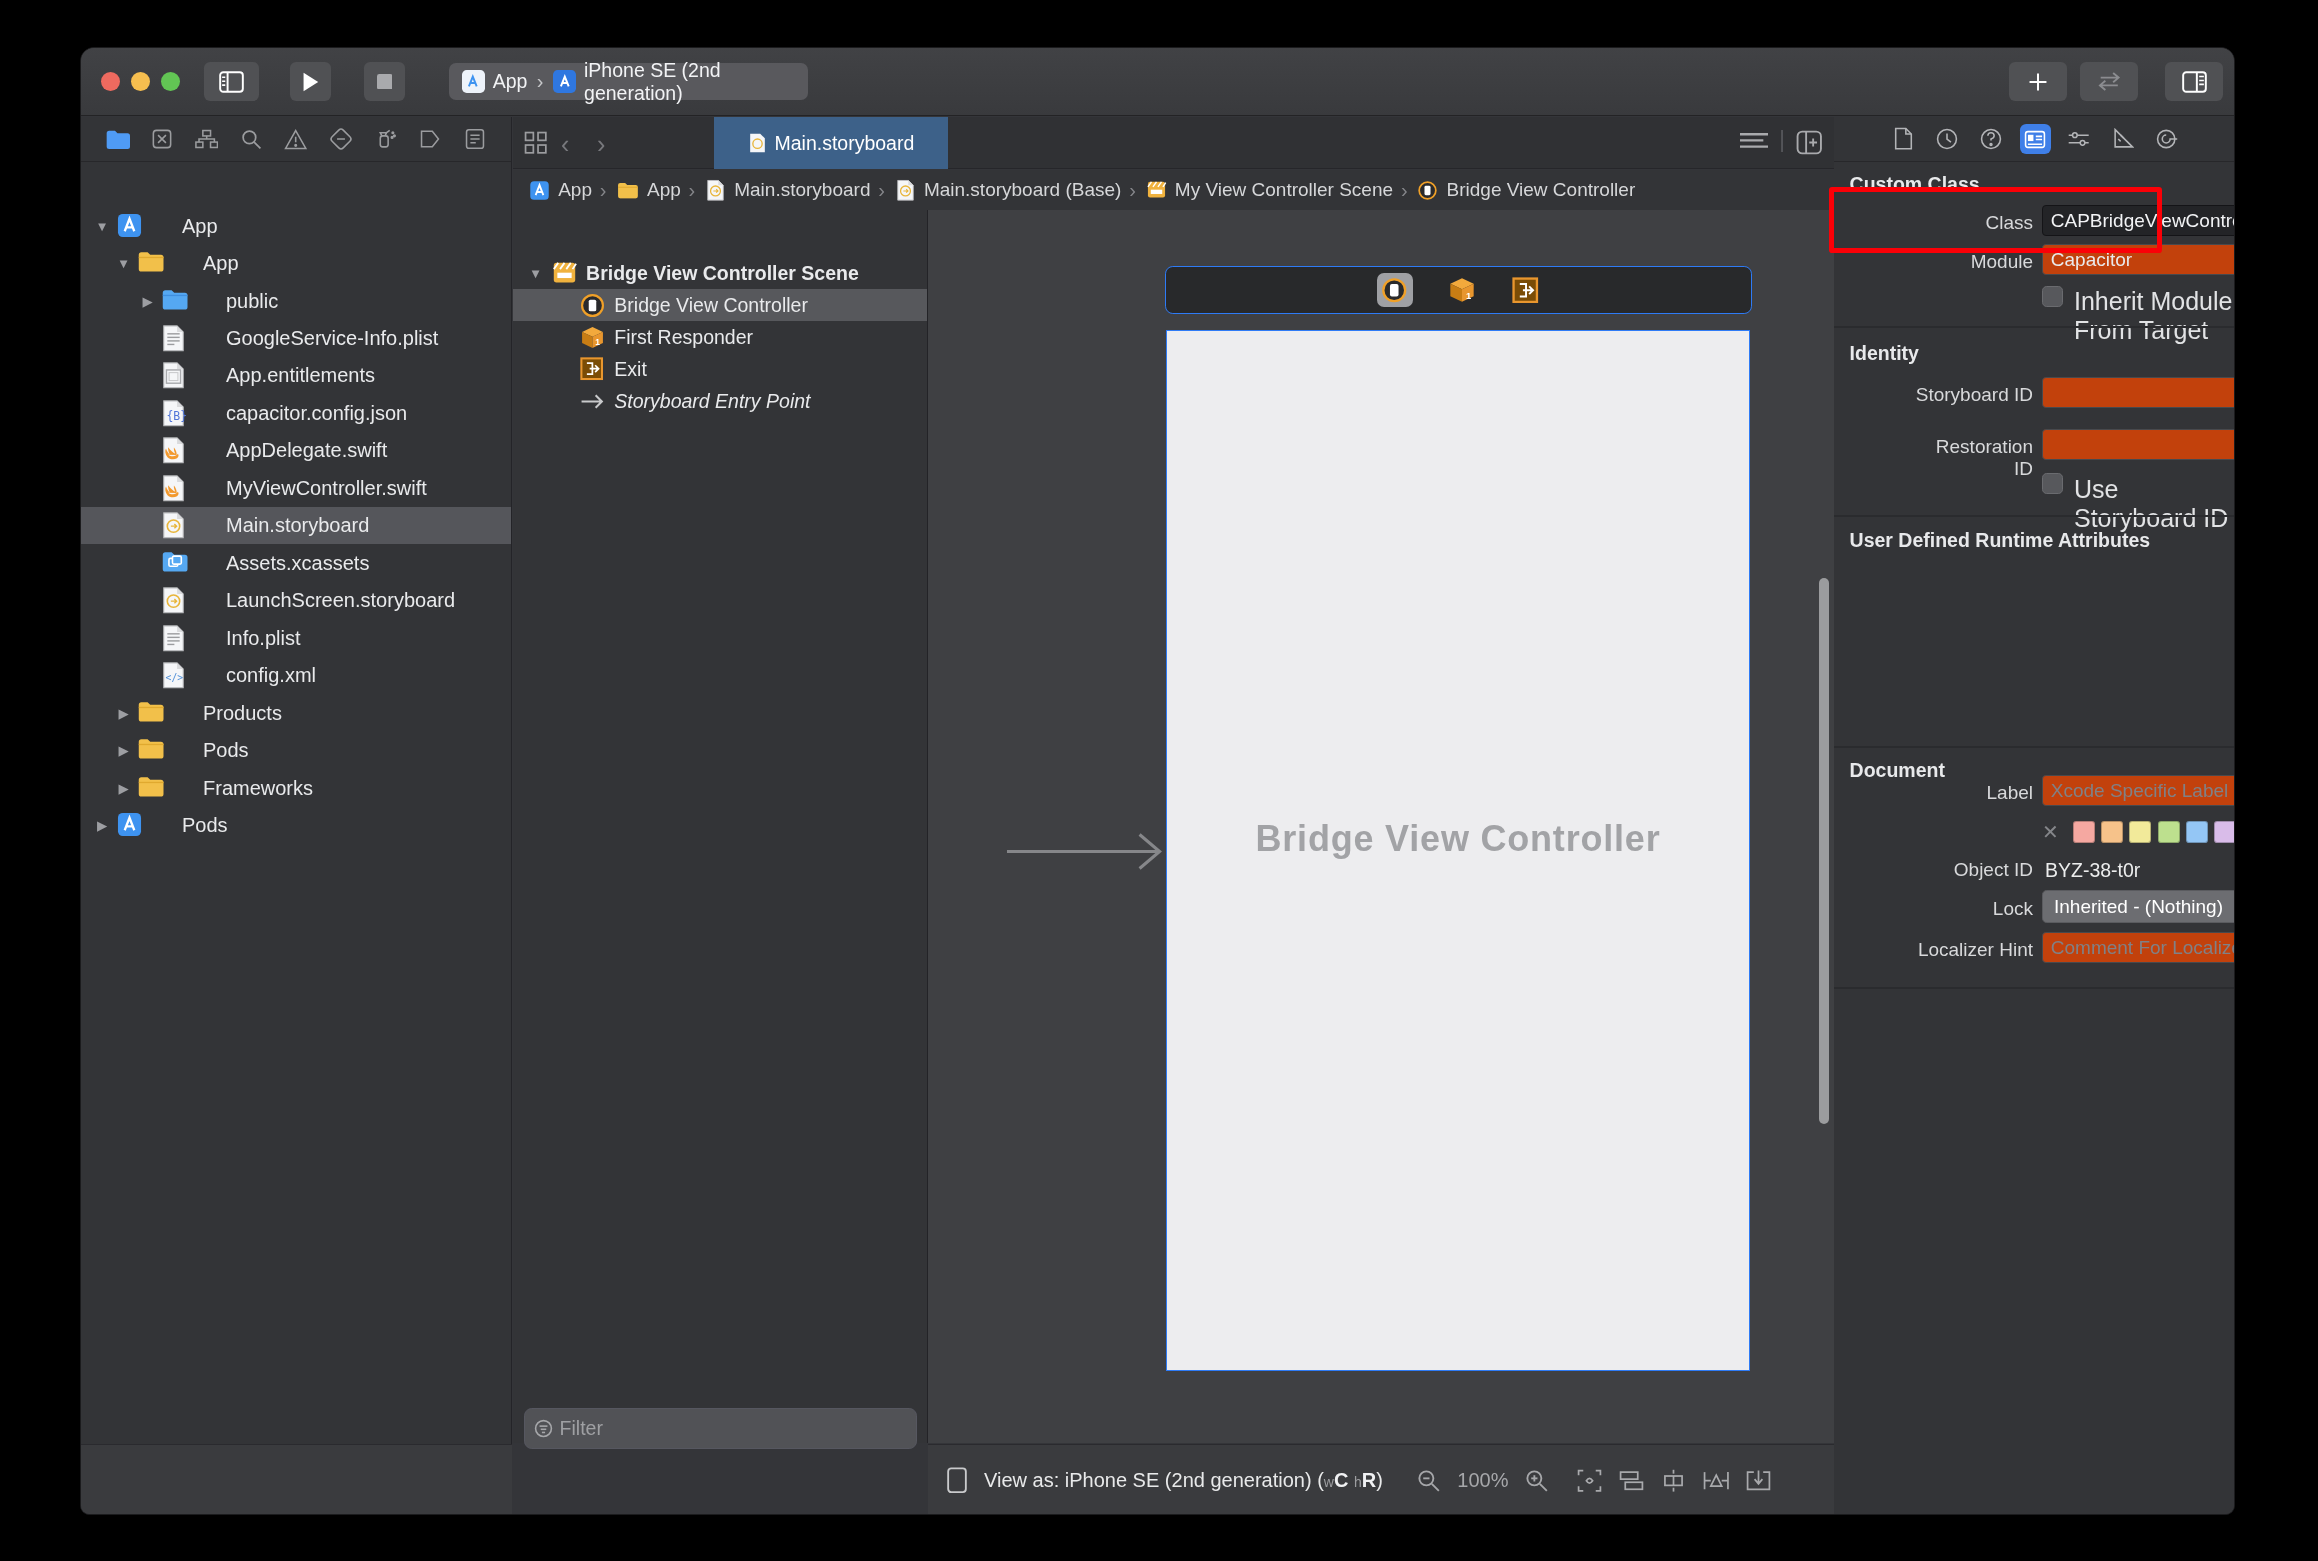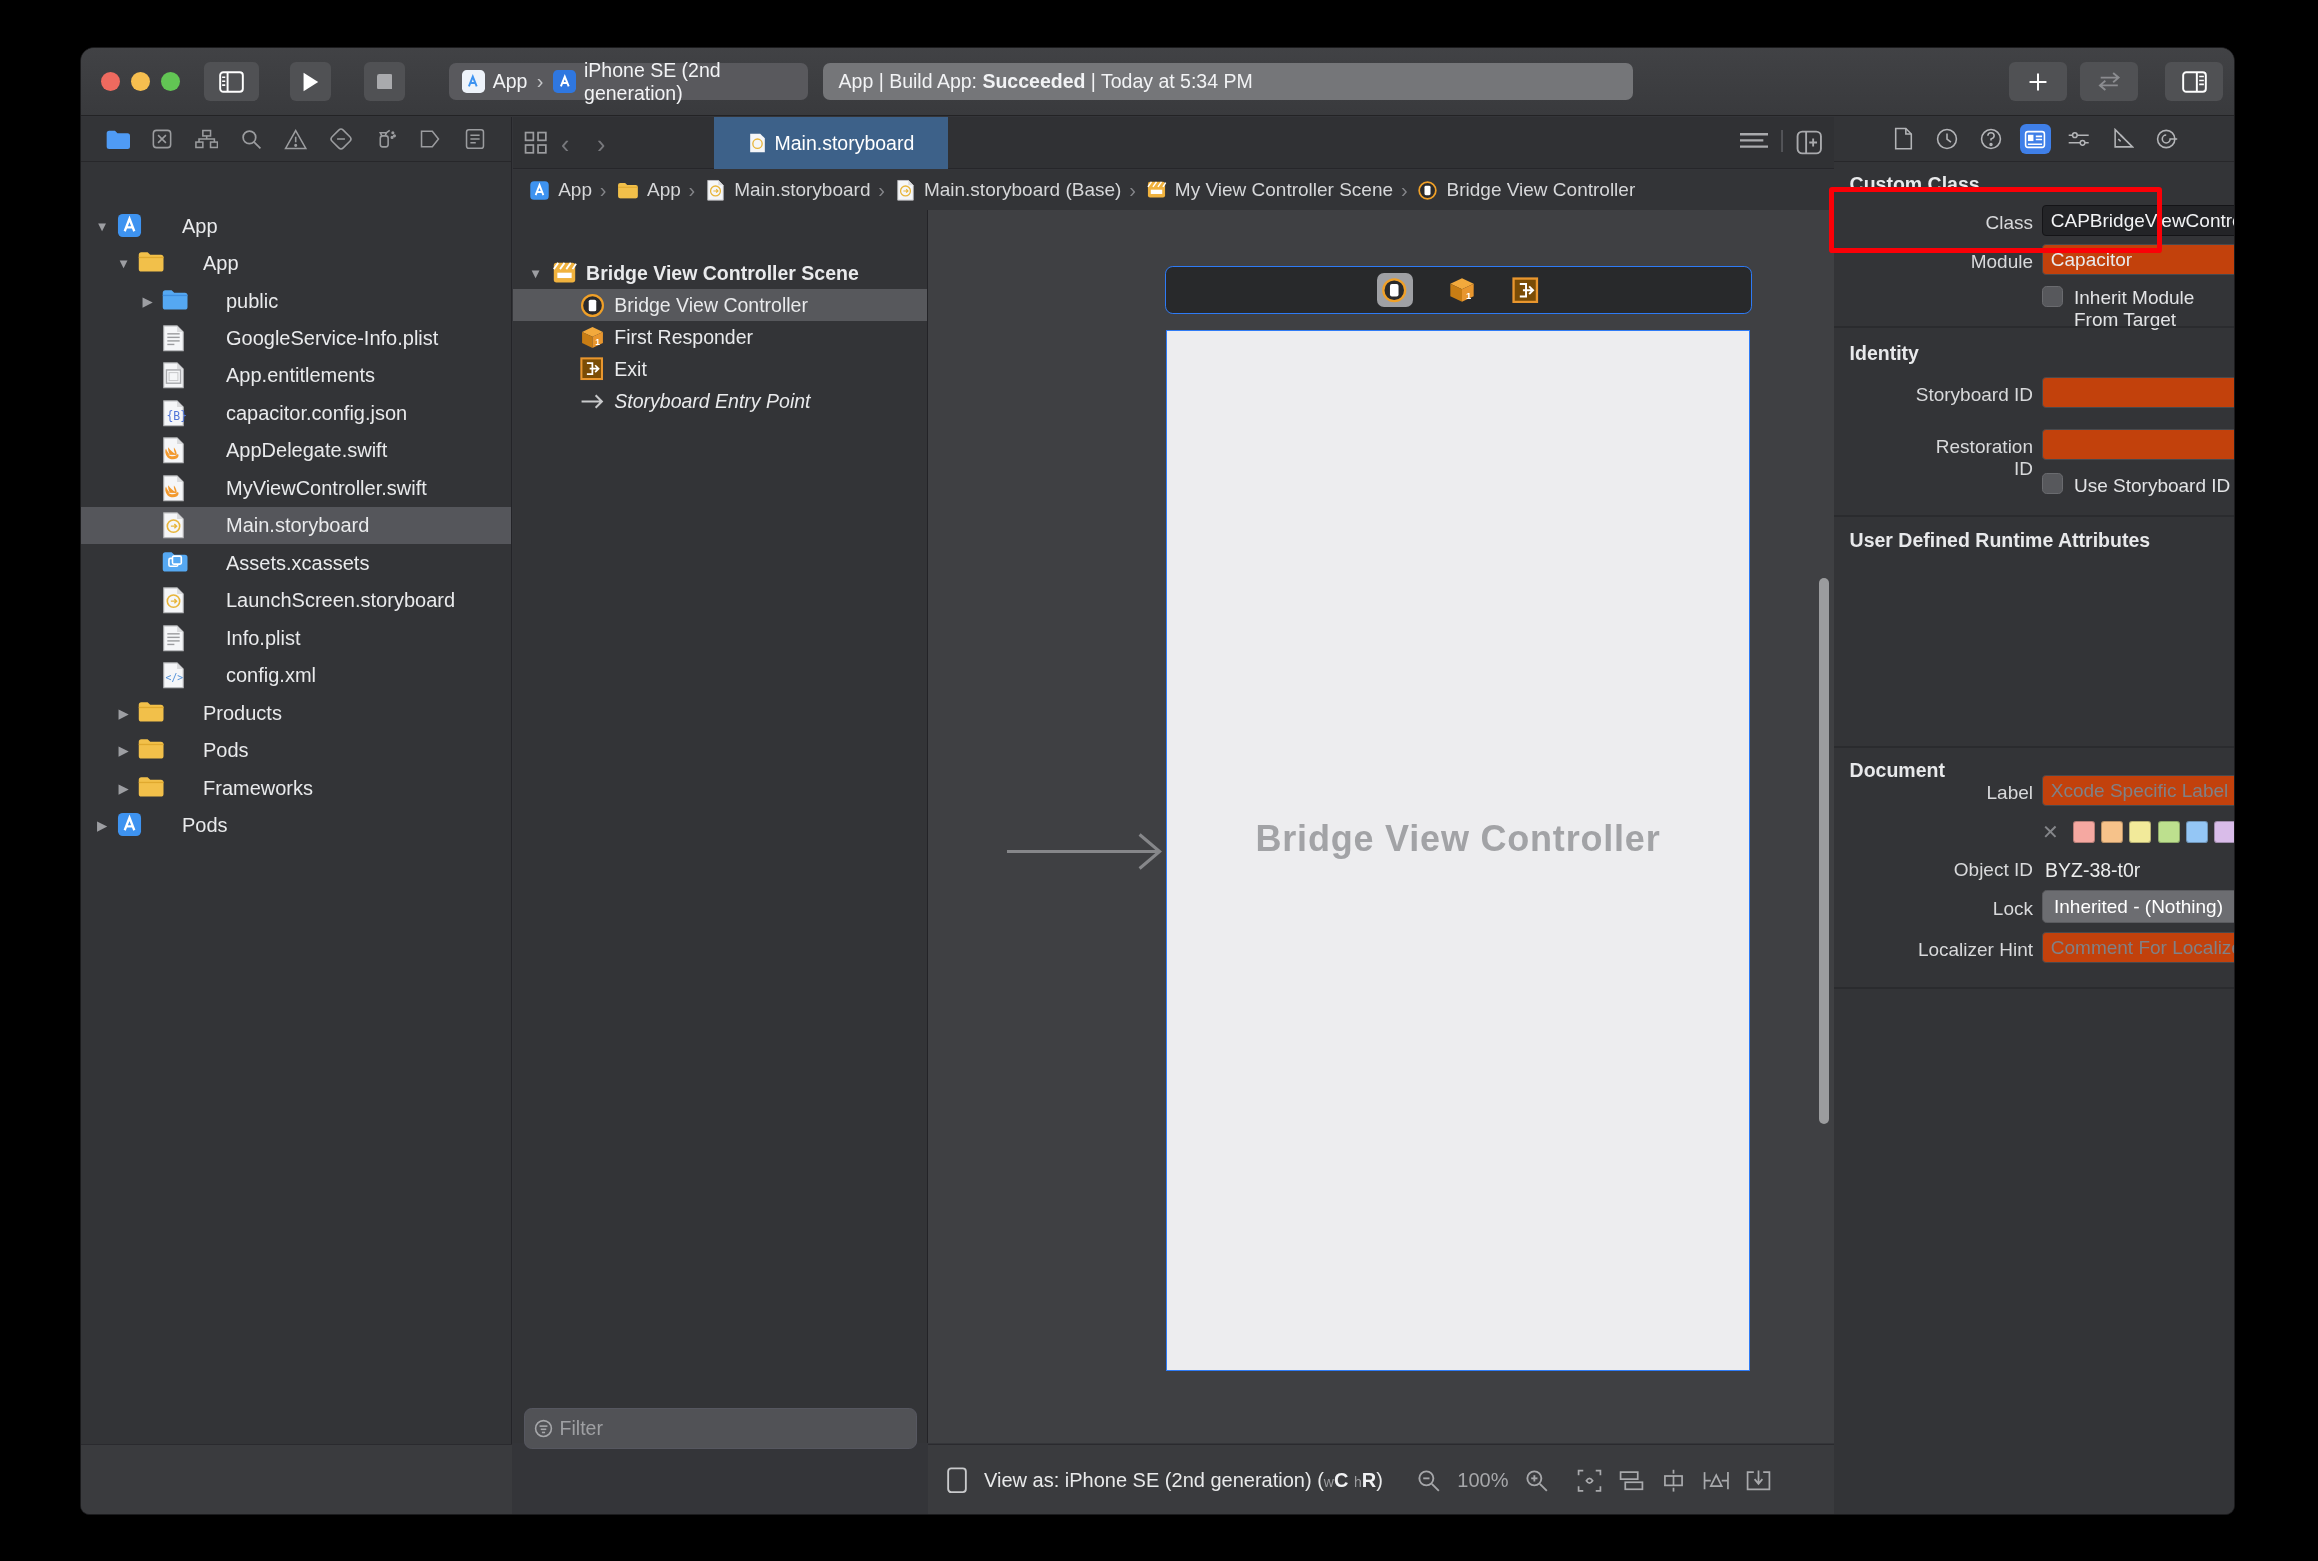--- a/index.html
+++ b/index.html
@@ -79,21 +79,21 @@
     display:flex; align-items:center; justify-content:space-around; padding:0 47px; }
   .insptab { width:31px; height:30px; display:flex; align-items:center; justify-content:center; color:#b3b4b7; }
   .insptab.sel { background:#3f7fe8; border-radius:6.2px; color:#fff; }
   .sechdr { position:absolute; left:15.6px; color:#e8e9eb; font-size:19.5px; font-weight:bold; }
   .flabel-r { position:absolute; color:#d8d9db; font-size:19px; text-align:right; width:109px; }
   .ifield { position:absolute; background:#c2410c; border:0.8px solid #48494d; border-radius:3.9px; height:31px; }
   .ifield input { width:100%; height:100%; background:transparent; border:none; outline:none;
     color:#e9eaec; font-size:19px; font-family:inherit; padding:0 7.8px; }
   .ifield input::placeholder { color:#808186; }
   .cbox { position:absolute; width:21px; height:21px; background:#57585c; border:0.8px solid #6a6b6f; border-radius:4.7px; }
-  .cblabel { position:absolute; color:#e2e3e5; font-size:19px; }
+  .cblabel { position:absolute; color:#e2e3e5; font-size:25px; }
   .divider { position:absolute; left:0; width:100%; height:1.6px; background:#2a2b2e; }
   .swatch { position:absolute; width:22px; height:22px; border-radius:3.1px; border:0.8px solid rgba(0,0,0,.25); top:0; }
 
   #redbox { position:absolute; left:1829px; top:187px; width:333px; height:66px;
     border:5.5px solid #fb0007; border-radius:3.1px; z-index:50; pointer-events:none; }
 
   svg { display:block; }
 </style>
 </head>
 <body>
@@ -140,23 +140,20 @@
       <span>App</span>
       <span class="chev-sep">›</span>
       <span class="mini-ic" style="background:#2f77e0">
         <svg width="15.6" height="15.6" viewBox="0 0 24 24">
             <path d="M6 19 L12 4 L18 19 M8.5 14 h7" stroke="#fff" stroke-width="3" fill="none"></path>
           </svg>
       </span>
       <span>iPhone SE (2nd generation)</span>
     </div>
 
-    <div class="capsule" id="status">
-      <span style="white-space:pre"><span>App | Build App: </span><b>Succeeded</b><span> | Today at 5:34 PM</span></span>
-    </div>
 
     <div class="tbtn" style="left:1928px;width:58px">
       <span>
         <svg width="20" height="20" viewBox="0 0 26 26">
             <path d="M13 2 v22 M2 13 h22" stroke="#fff" stroke-width="2.6"></path>
           </svg>
       </span>
     </div>
     <div class="tbtn" style="left:1999px;width:58px">
       <span>

